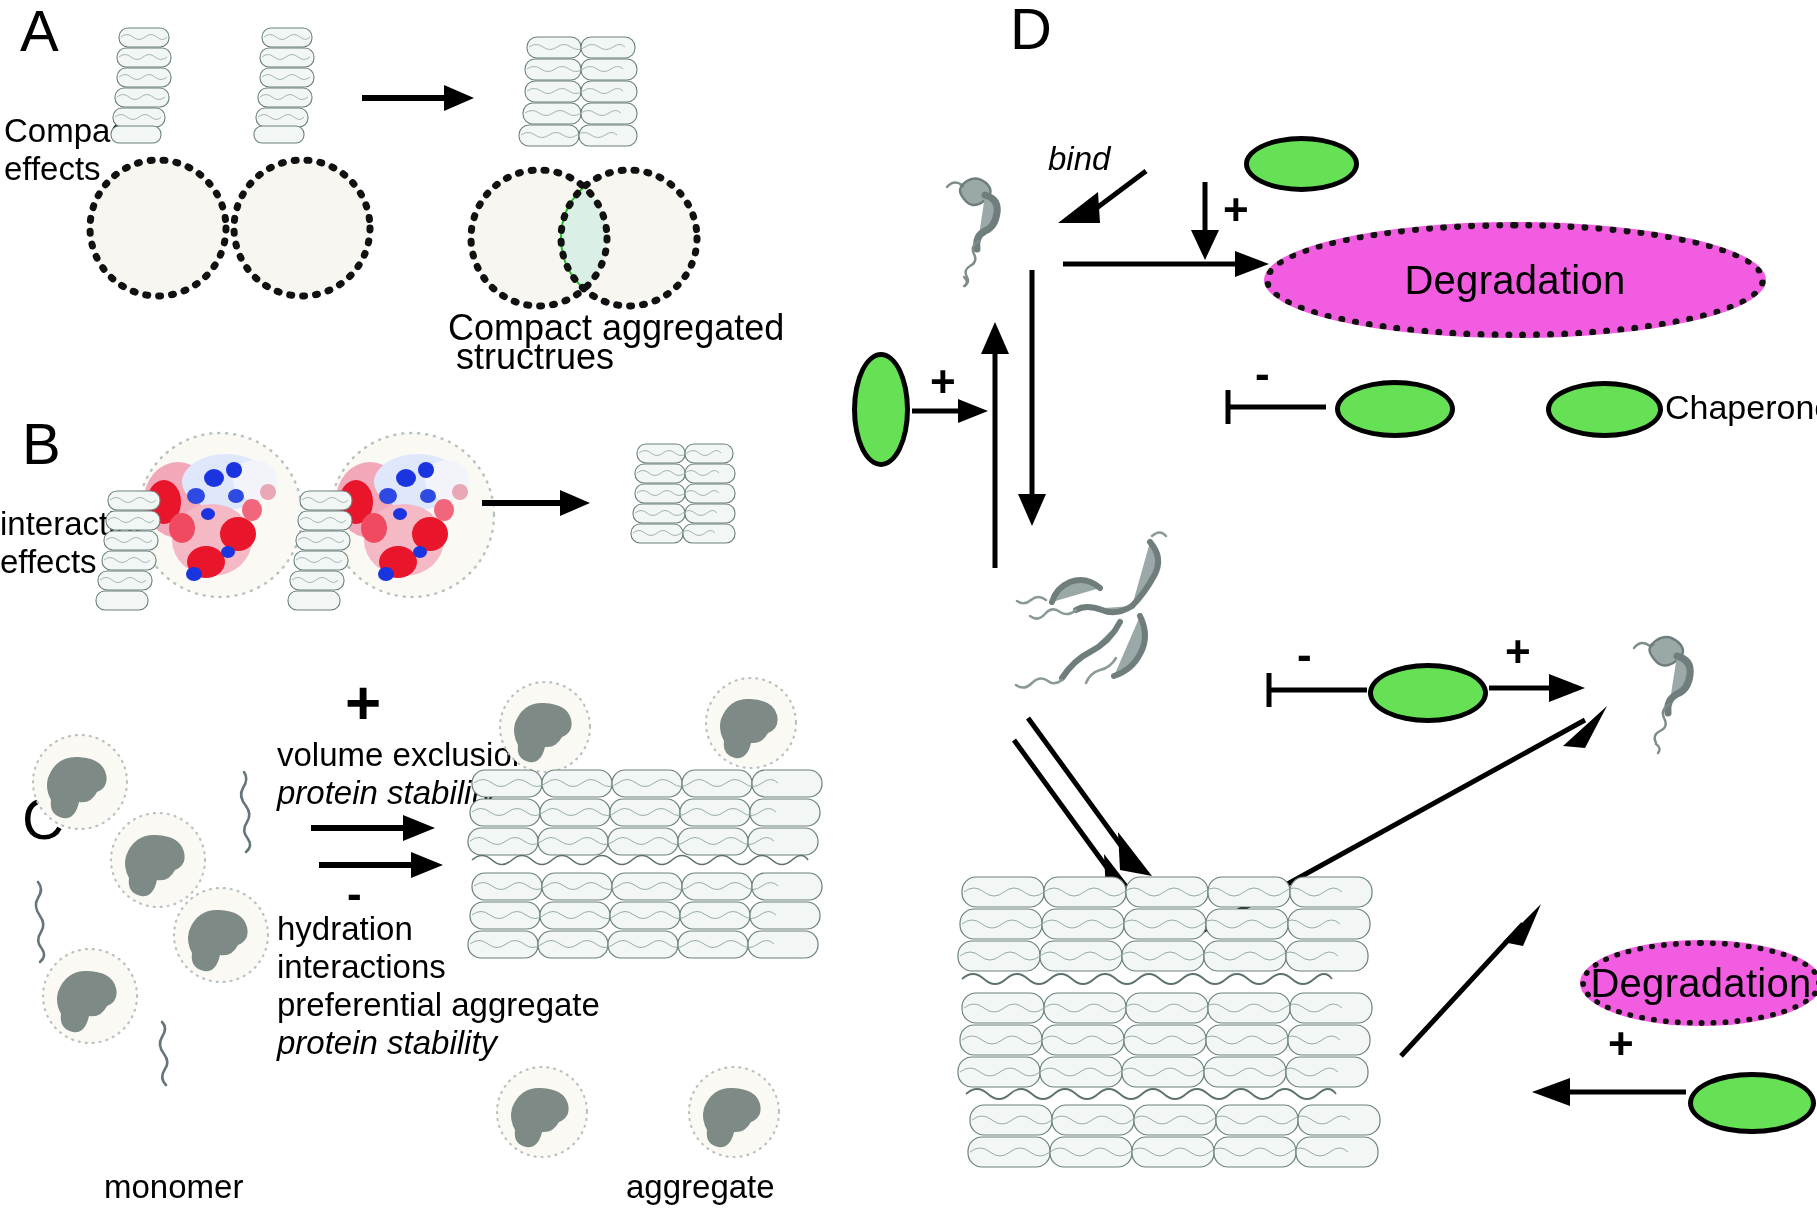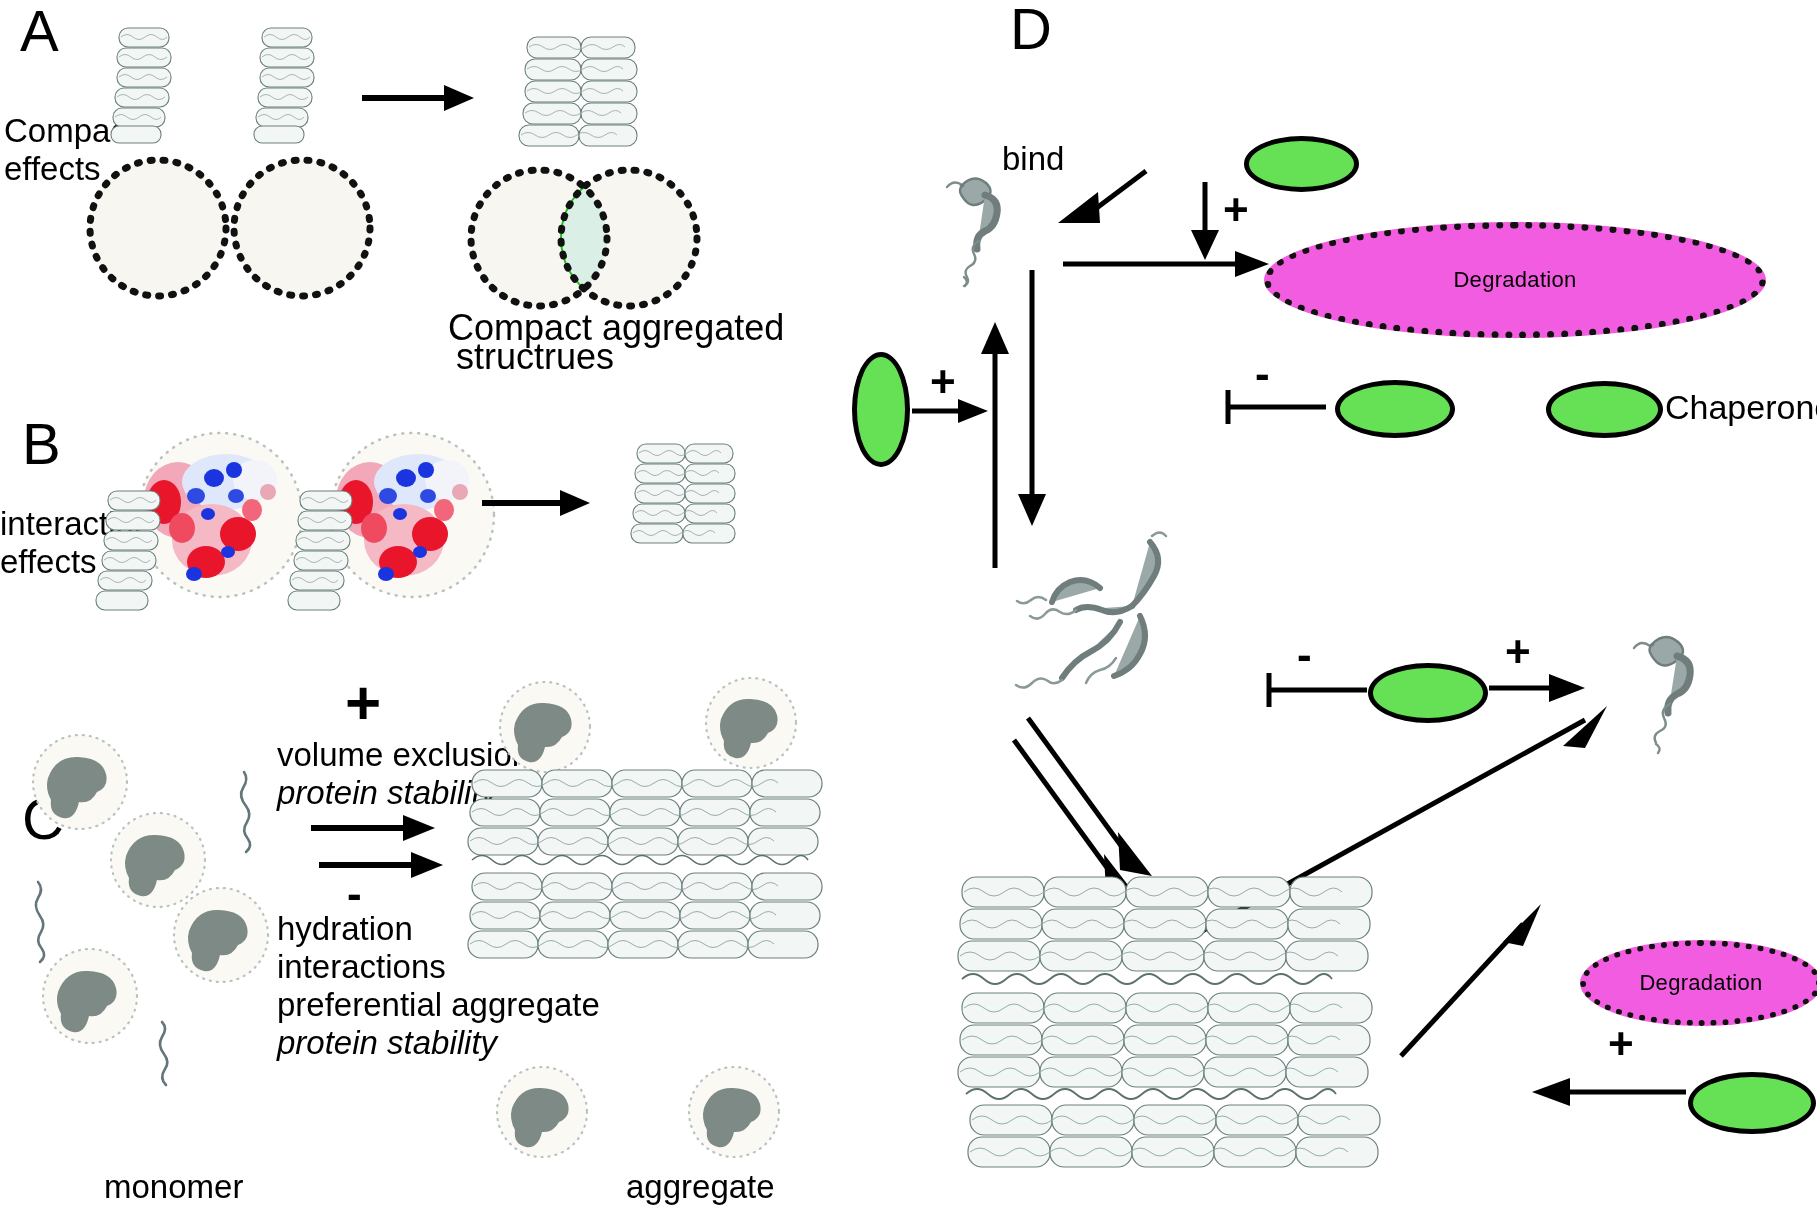--- a/index.html
+++ b/index.html
@@ -8,21 +8,21 @@
   .fig{position:absolute;left:0;top:0;width:1817px;height:1221px;}
   .abs{position:absolute;}
   .panel-letter{font-size:58px;line-height:58px;font-weight:400;}
   .lbl{font-size:33px;line-height:38px;font-weight:400;}
   .lbl-ital{font-size:33px;line-height:38px;font-style:italic;}
   .lbl-big{font-size:36px;line-height:42px;}
   .sign{font-size:44px;line-height:44px;font-weight:700;}
   .sign-lg{font-size:62px;line-height:62px;font-weight:700;}
   svg{display:block;overflow:visible;}
   .chapText{font-size:34px;}
-  .degText{font-size:22px;letter-spacing:0.3px;}
+  .degText{font-size:40px;letter-spacing:0.3px;}
   .ellipse-green{background:#66e054;border:5px solid #000;border-radius:50%;}
   .ellipse-deg{background:#f25ce0;border-radius:50%;display:flex;
                align-items:center;justify-content:center;}
   .no-sel{user-select:none;}
 </style>
 </head>
 <body>
 
 <div class="fig">
 
@@ -338,21 +338,21 @@
       <path d="M12 155 q9 -7 18 0 q9 7 18 0 q9 -7 18 0 q9 7 18 0 q9 -7 18 0 q9 7 18 0 q9 -7 18 0 q9 7 18 0 q9 -7 18 0 q9 7 18 0 q9 -7 18 0 q9 7 18 0 q9 -7 18 0 q9 7 18 0 q9 -7 18 0 q9 7 18 0 q9 -7 16 0"></path>
       <path d="M10 184 q9 -7 18 0 q9 7 18 0 q9 -7 18 0 q9 7 18 0 q9 -7 18 0 q9 7 18 0 q9 -7 18 0 q9 7 18 0 q9 -7 18 0 q9 7 18 0 q9 -7 18 0 q9 7 18 0 q9 -7 18 0 q9 7 18 0 q9 -7 18 0 q9 7 18 0 q9 -7 16 0"></path>
     </g>
     <g stroke="#5d716f" stroke-width="1.6" fill="none">
       <path d="M12 100 q10 -9 20 0 q10 9 20 0 q10 -9 20 0 q10 9 20 0 q10 -9 20 0 q10 9 20 0 q10 -9 20 0 q10 9 20 0 q10 -9 20 0 q10 9 20 0 q10 -9 20 0 q10 9 20 0 q10 -9 20 0 q10 9 20 0 q10 -9 20 0 q10 9 20 0 q10 -9 16 0"></path>
     </g>
   </svg>
 
   <div class="abs panel-letter no-sel" style="left:1010px;top:0px;">D</div>
 
-  <div class="abs lbl no-sel" style="left:1002px;top:140px;">bind</div>
+  <div class="abs lbl no-sel" style="left:1048px;top:140px;font-style:italic;">bind</div>
   <svg class="abs" style="left:1048px;top:165px;" width="105" height="70" viewBox="0 0 105 70">
     <line x1="98" y1="6" x2="42" y2="48" stroke="#000" stroke-width="5"></line>
     <polygon points="10,58 50,27 52,58" fill="#000"></polygon>
   </svg>
 
   <svg class="abs" style="left:935px;top:165px;" width="110" height="125" viewBox="0 0 110 125">
     <g stroke="#7e8d8c" stroke-width="2.4" fill="none" stroke-linecap="round">
       <path d="M12 22 q7 -8 15 -2"></path>
       <path d="M27 20 q12 -12 24 -2 q10 9 -2 18 q-12 9 -20 -2 q-8 -10 0 -14z" fill="#9aa9a8" stroke="#6f7e7d"></path>
       <path d="M50 30 q14 4 12 18 q-2 14 -12 18 q-10 5 -8 18" fill="#9aa9a8" stroke="#6f7e7d" stroke-width="7"></path>

